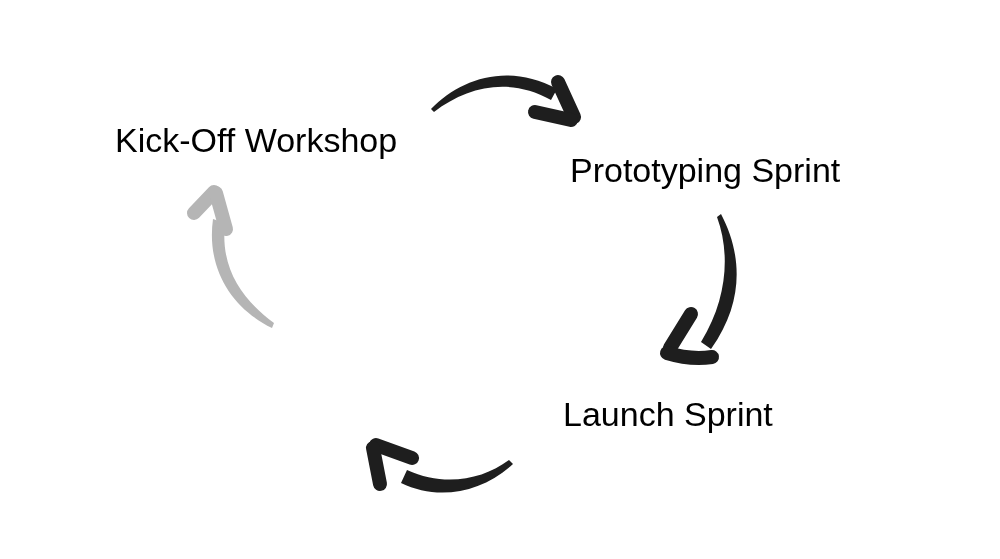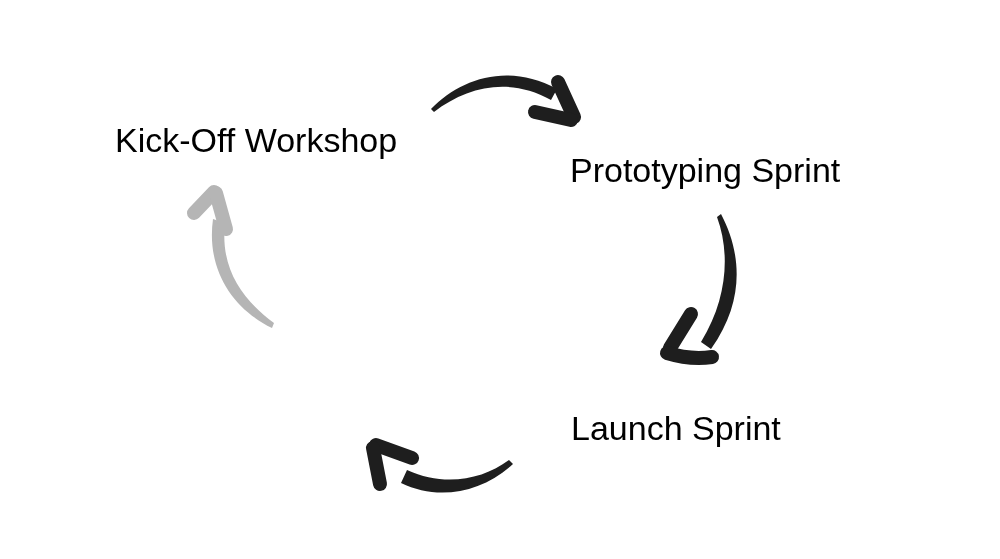--- a/index.html
+++ b/index.html
@@ -24,21 +24,21 @@
   .stage-label {
     position: absolute;
     font-size: 34px;
     line-height: 40px;
     color: var(--text, #000000);
     white-space: nowrap;
     letter-spacing: 0px;
   }
   .label-kickoff       { left: 115px; top: 120px; }
   .label-prototyping   { left: 570px; top: 150px; }
-  .label-launch        { left: 563px; top: 408px; margin-left: 8px; }
+  .label-launch        { left: 563px; top: 394px; }
   .label-optimization  { left: 85px;  top: 362px; }
 
   .arrow-dark-fill    { fill: var(--arrow-dark, #1e1e1e); }
   .arrow-dark-stroke  { stroke: var(--arrow-dark, #1e1e1e); fill: none; stroke-width: 14; stroke-linecap: round; }
   .arrow-light-fill   { fill: var(--arrow-light, #b5b5b5); }
   .arrow-light-stroke { stroke: var(--arrow-light, #b5b5b5); fill: none; stroke-width: 14; stroke-linecap: round; }
 </style>
 </head>
 <body>
 

